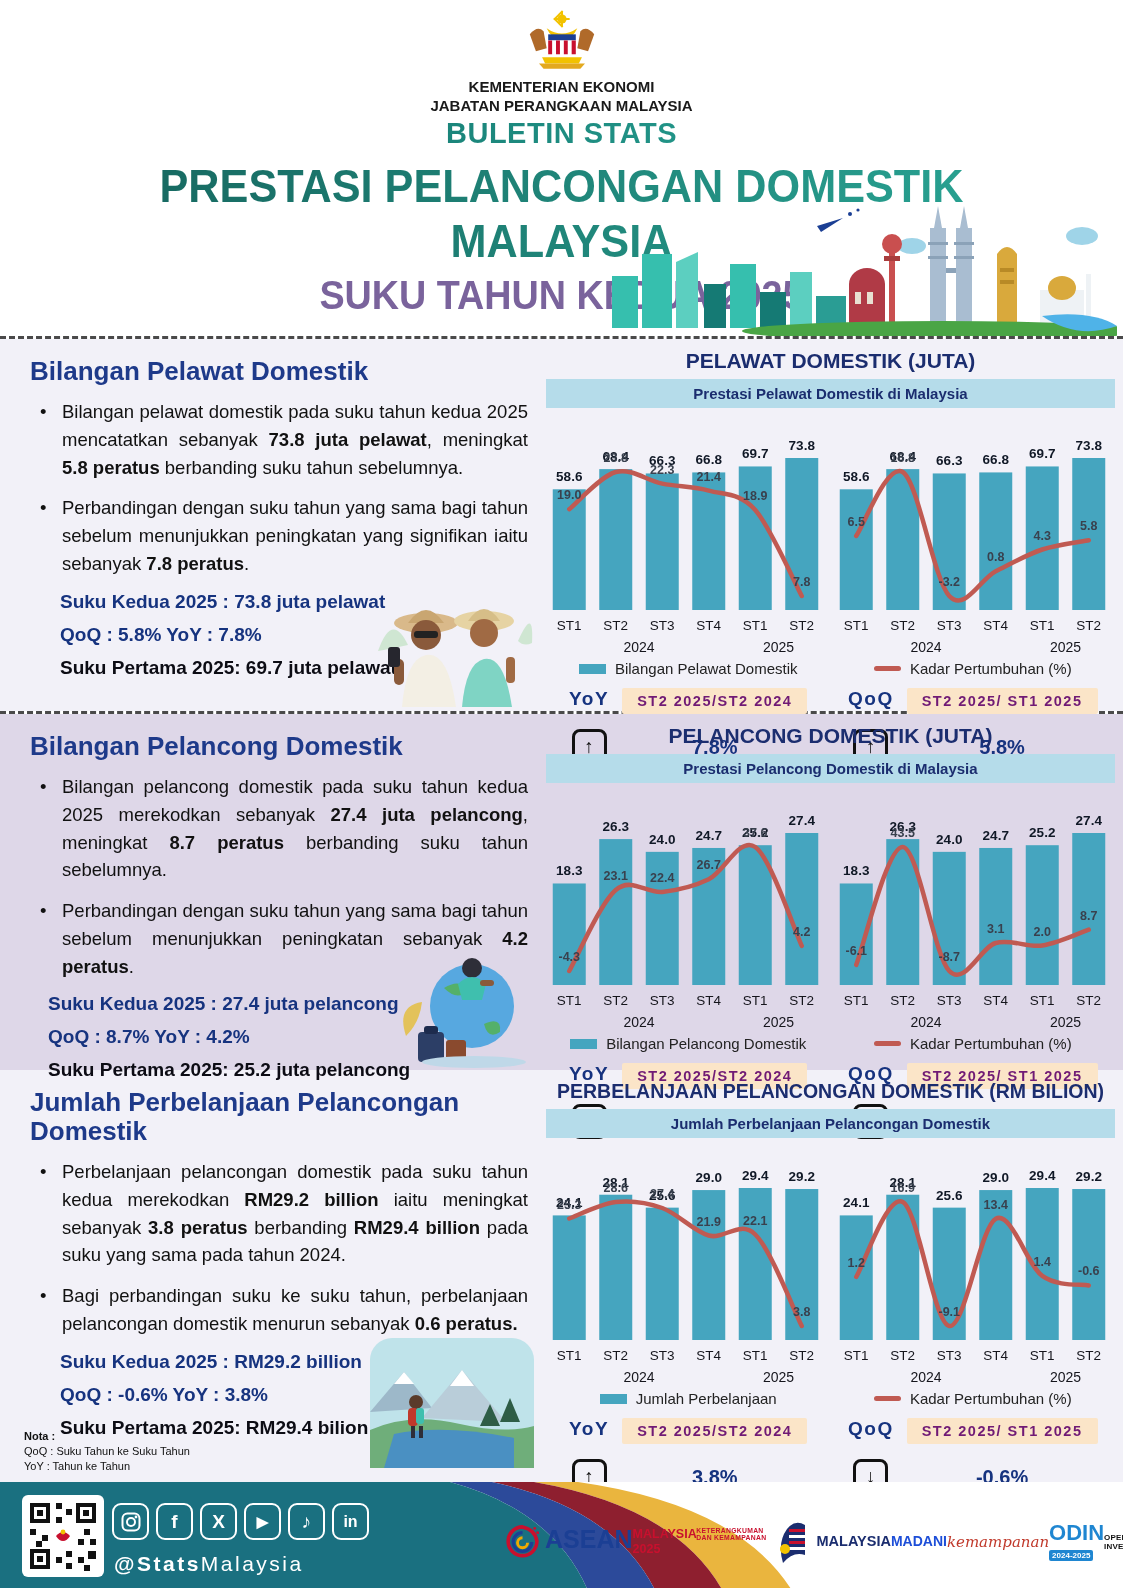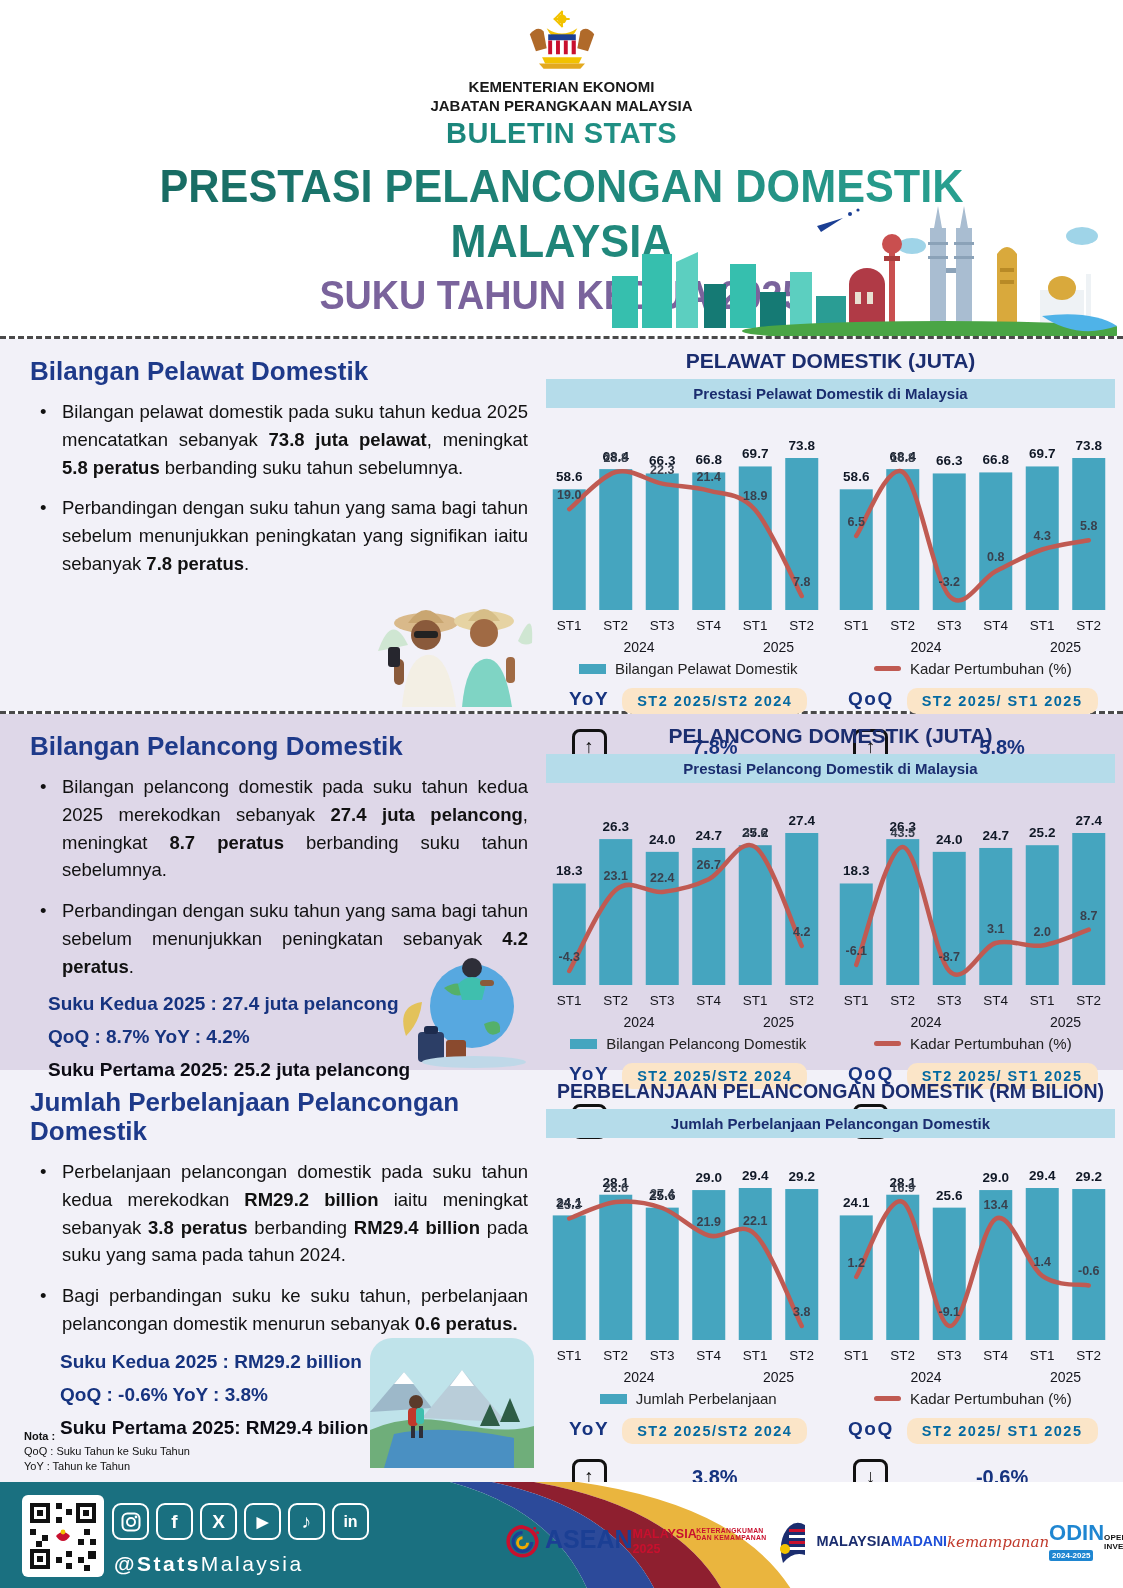--- a/index.html
+++ b/index.html
@@ -42,21 +42,21 @@
   .legends{display:flex;}
   .lg{flex:1;display:flex;align-items:center;justify-content:center;gap:9px;font-size:15px;color:#222;}
   .sw-bar{width:27px;height:10px;background:#45a5bf;display:inline-block;}
   .sw-line{width:27px;height:5px;background:#c05a52;border-radius:3px;display:inline-block;}
   .badges{display:flex;margin-top:11px;}
   .bgroup{flex:1;display:flex;justify-content:center;gap:13px;}
   .bcol{display:flex;flex-direction:column;align-items:center;gap:19px;}
   .blabel{color:#16337f;font-weight:800;font-size:19px;letter-spacing:1.5px;}
   .barrow{width:29px;height:29px;border:3px solid #111;border-radius:8px;display:flex;align-items:center;justify-content:center;
           font-size:19px;font-weight:900;color:#111;background:transparent;}
-  .pill{background:#fbe5c8;border-radius:10px;padding:5px 15px;font-weight:700;font-size:14.5px;letter-spacing:1.5px;color:#0369a1;white-space:nowrap;}
+  .pill{background:#fbe5c8;border-radius:2px;padding:5px 15px;font-weight:700;font-size:14.5px;letter-spacing:1.5px;color:#701a75;white-space:nowrap;}
   .bval{color:#16337f;font-weight:800;font-size:20px;margin-top:3px;}
   
   .ftr{height:119px;position:relative;overflow:hidden;}
   .ftr-bg{position:absolute;inset:0;}
   .qr{position:absolute;left:22px;top:13px;}
   .socials{position:absolute;left:112px;top:21px;display:flex;gap:7px;}
   .sicon{width:37px;height:37px;border:2.5px solid #fff;border-radius:9px;color:#fff;display:flex;align-items:center;justify-content:center;
          font-weight:700;font-size:19px;box-sizing:border-box;}
   .handle{position:absolute;left:114px;top:70px;color:#fff;font-size:21px;letter-spacing:2.5px;}
   .handle b{font-weight:800;}
@@ -171,20 +171,25 @@
 
   <div class="dash"></div>
 
   <section class="row s1">
     <div class="left">
       <h3>Bilangan Pelawat Domestik</h3>
       <ul>
         <li><span>Bilangan pelawat domestik pada suku tahun kedua 2025 mencatatkan sebanyak </span><b>73.8 juta pelawat</b><span>, meningkat </span><b>5.8 peratus</b><span> berbanding suku tahun sebelumnya.</span></li>
         <li><span>Perbandingan dengan suku tahun yang sama bagi tahun sebelum menunjukkan peningkatan yang signifikan iaitu sebanyak </span><b>7.8 peratus</b><span>.</span></li>
       </ul>
+      <div class="stats">
+        <div class="st-b">Suku Kedua 2025 : 73.8 juta pelawat</div>
+        <div class="st-b">QoQ : 5.8%  YoY : 7.8%</div>
+        <div class="st-d">Suku Pertama 2025: 69.7 juta pelawat</div>
+      </div>
       <svg class="illus" style="right:4px;bottom:4px" width="168" height="136" viewBox="0 0 168 136">
         <path d="M10 80 q14 -40 30 -6 q-20 4 -30 6z" fill="#cfe6d2"></path>
         <path d="M150 70 q16 -36 14 2 q-8 4 -14 -2z" fill="#cfe6d2"></path>
         <ellipse cx="58" cy="52" rx="32" ry="10" fill="#d9b98a"></ellipse>
         <path d="M40 52 q18 -26 36 0z" fill="#c9a671"></path>
         <circle cx="58" cy="64" r="15" fill="#8a5a3b"></circle>
         <rect x="46" y="60" width="24" height="7" rx="3" fill="#222"></rect>
         <path d="M34 136 q4 -48 24 -52 q22 -4 30 52z" fill="#f3efe4"></path>
         <rect x="26" y="88" width="10" height="26" rx="5" fill="#8a5a3b"></rect>
         <rect x="20" y="76" width="12" height="20" rx="3" fill="#26262e"></rect>

